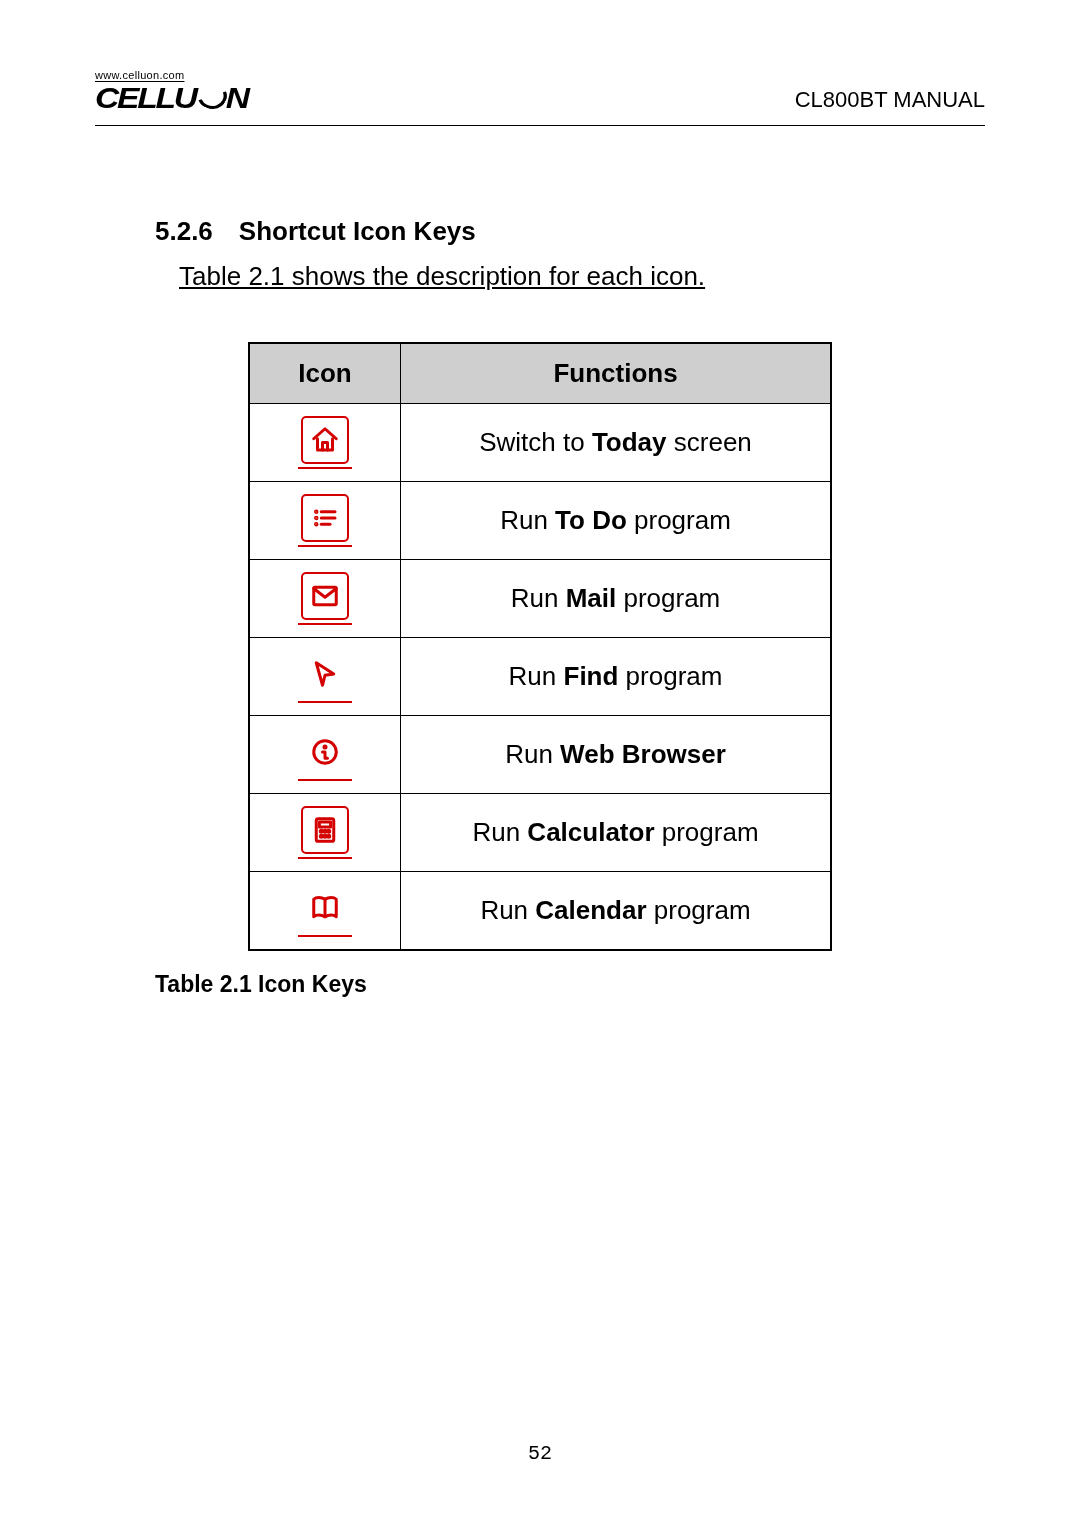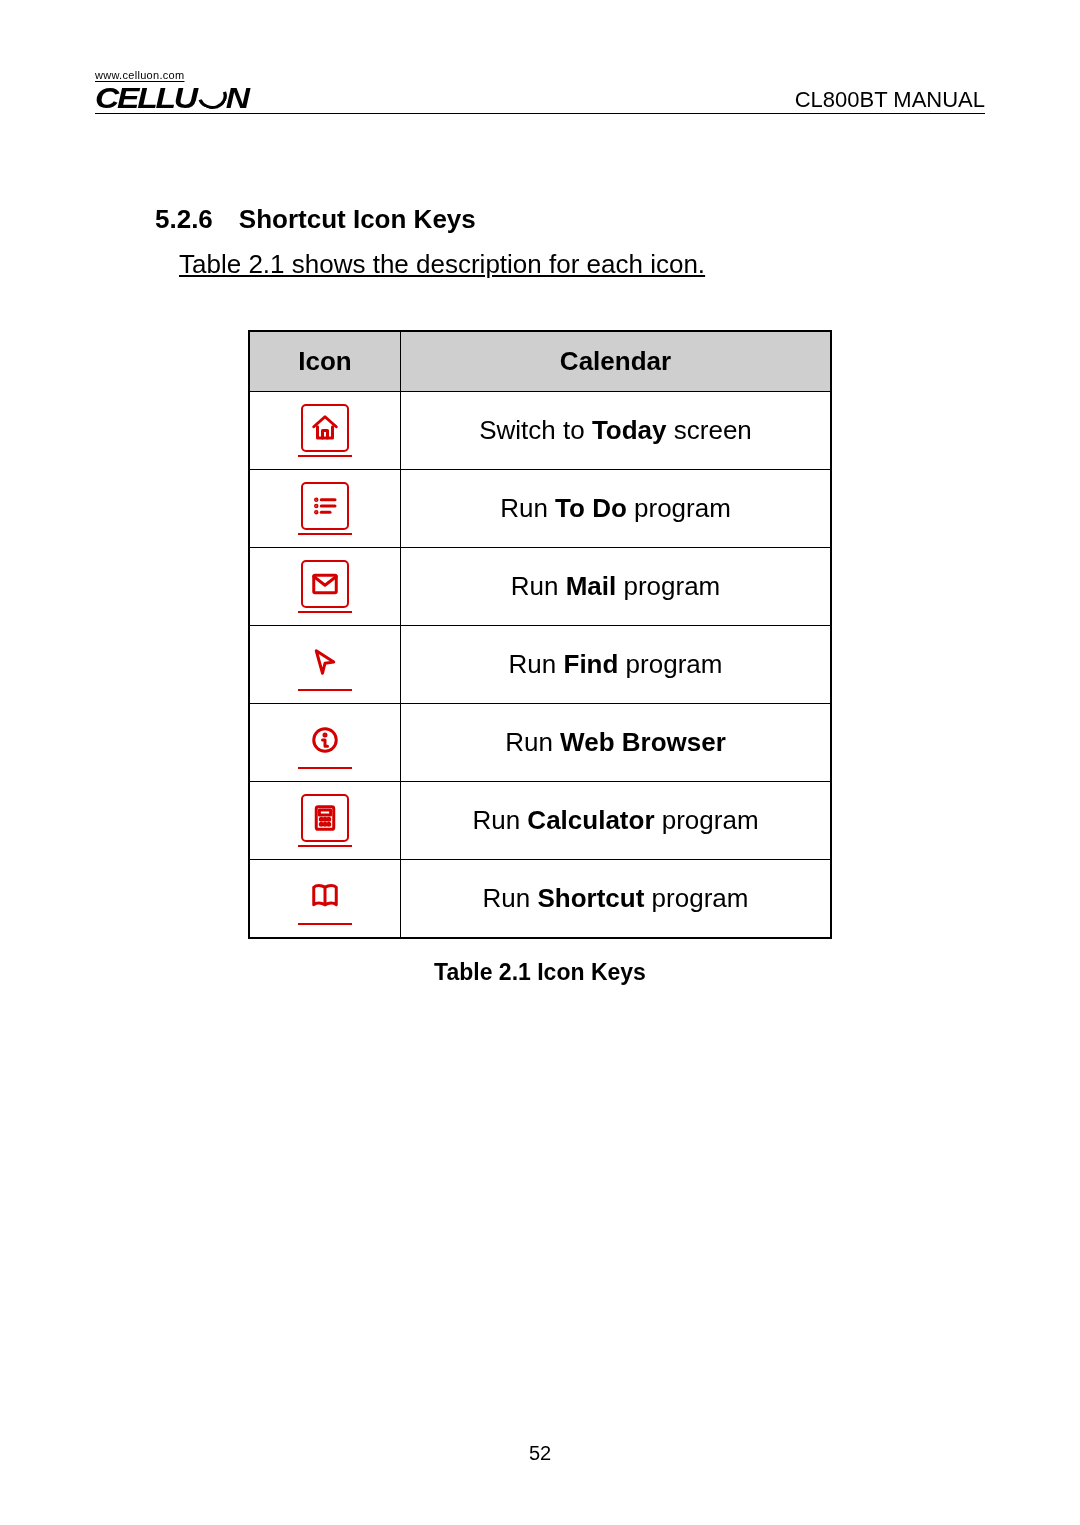--- a/index.html
+++ b/index.html
@@ -16,21 +16,21 @@
     padding: 70px 95px 40px 95px;
     display: flex;
     flex-direction: column;
     position: relative;
   }
   .header-row {
     display: flex;
     justify-content: space-between;
     align-items: flex-end;
     border-bottom: 1px solid #000;
-    padding-bottom: 0;
+    padding-bottom: 12px;
   }
   .brand {
     display: flex;
     flex-direction: column;
     line-height: 1;
   }
   .brand-url {
     font-size: 11px;
     letter-spacing: 0.3px;
     margin-bottom: 2px;
@@ -130,32 +130,33 @@
   .icon-svg {
     width: 30px;
     height: 30px;
     stroke: #d40000;
     fill: none;
     stroke-width: 2.4;
     stroke-linecap: round;
     stroke-linejoin: round;
   }
   .caption {
-    text-align: center;
+    text-align: left;
     font-weight: bold;
     font-size: 23px;
     margin-top: 20px;
   }
   .page-num {
     position: absolute;
     bottom: 60px;
     left: 0;
     right: 0;
     text-align: center;
     font-size: 20px;
+    font-family: Liberation Mono, monospace;
   }
 </style>
 </head>
 <body>
 
 <div class="page">
 
   <div class="header-row">
     <div class="brand">
       <span class="brand-url">www.celluon.com</span>
@@ -169,21 +170,21 @@
     <h3 class="section-heading">
       <span class="num">5.2.6</span><span>Shortcut Icon Keys</span>
     </h3>
 
     <p class="intro">Table 2.1 shows the description for each icon.</p>
 
     <table class="icon-table">
       <thead>
         <tr>
           <th>Icon</th>
-          <th>Calendar</th>
+          <th>Functions</th>
         </tr>
       </thead>
       <tbody>
 
         <tr>
           <td class="icon-cell">
             <span class="key-wrap">
               <span class="key-box">
                 <svg class="icon-svg" viewBox="0 0 24 24">
                     <path d="M3 11 L12 3 L21 11"></path>
@@ -301,21 +302,21 @@
               <span class="key-box">
                 <svg class="icon-svg" viewBox="0 0 24 24">
                     <path d="M12 5 C9 3 5 3 3 5 V19 C5 17 9 17 12 19 C15 17 19 17 21 19 V5 C19 3 15 3 12 5 Z"></path>
                     <line x1="12" y1="5" x2="12" y2="19"></line>
                   </svg>
               </span>
               <span class="key-underline"></span>
             </span>
           </td>
           <td class="func">
-            <span>Run </span><b>Shortcut</b><span> program</span>
+            <span>Run </span><b>Calendar</b><span> program</span>
           </td>
         </tr>
 
       </tbody>
     </table>
 
     <div class="caption">Table 2.1 Icon Keys</div>
   </div>
 
   <div class="page-num">52</div>

